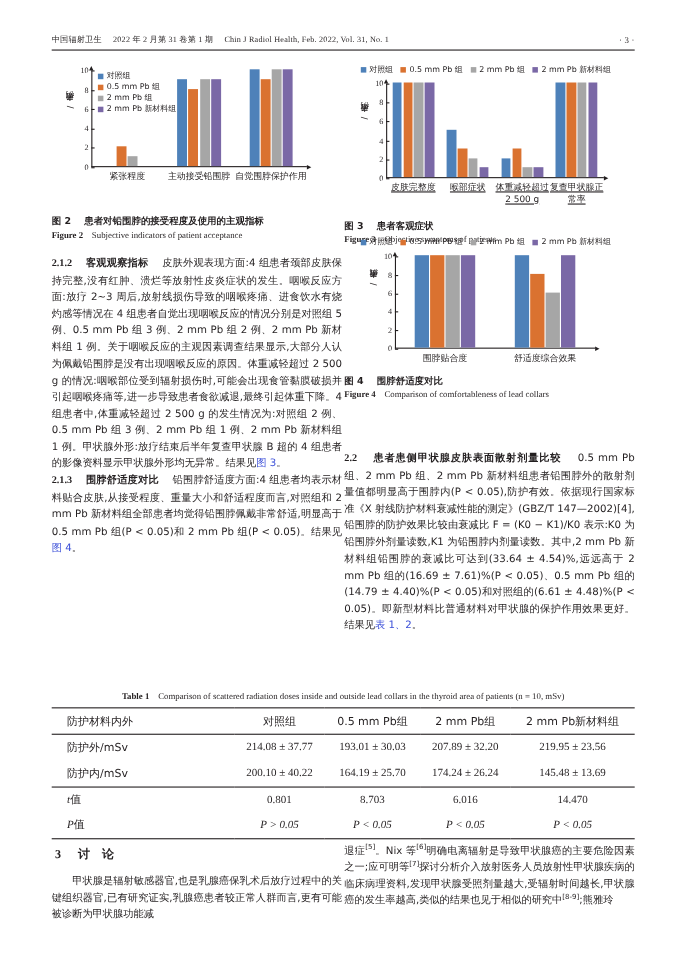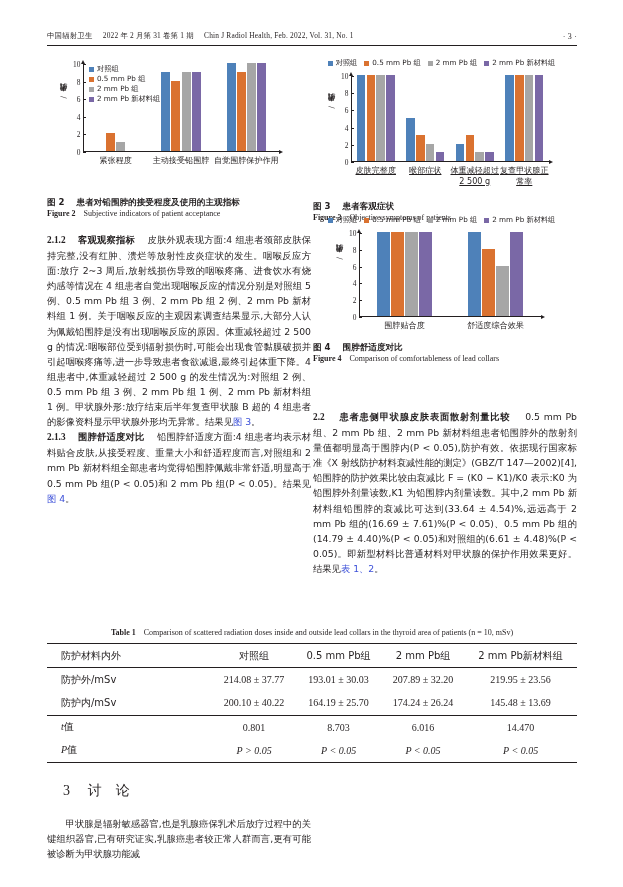--- a/index.html
+++ b/index.html
@@ -35,21 +35,21 @@
   }
   p.indent{text-indent:18.6px;}
   .sec-no{font-family:"Liberation Serif","DejaVu Serif",serif;font-weight:bold;}
   .secttl{font-weight:bold;}
   .en{font-family:"Liberation Serif","DejaVu Serif",serif;}
   .it{font-family:"Liberation Serif","DejaVu Serif",serif;font-style:italic;}
   .lnk{color:#3b4fd8;}
   sup{font-size:6.4px;vertical-align:super;line-height:0;}
 
   h3.headsec{
-    margin:16px;font-size:14px;font-weight:normal;
+    margin:3px;font-size:11px;font-weight:bold;
     font-family:"DejaVu Sans",sans-serif;
   }
   h3.headsec .num{font-family:"Liberation Serif","DejaVu Serif",serif;}
 
   
   .figbox{position:absolute;}
   .cap{line-height:12.4px;}
   .cap .cn{font-size:8.6px;font-weight:bold;font-family:"DejaVu Sans",sans-serif;}
   .cap .cn .t{font-weight:bold;}
   .cap .en{font-size:8px;font-family:"Liberation Serif","DejaVu Serif",serif;}
@@ -442,14 +442,19 @@
 
   <div class="col colL" style="top:766px;">
     <h3 class="headsec">
       <span class="num">3</span>
       &nbsp;&nbsp;
       <span>讨　论</span>
     </h3>
     <p class="body indent" style="margin-top:10px;">甲状腺是辐射敏感器官,也是乳腺癌保乳术后放疗过程中的关键组织器官,已有研究证实,乳腺癌患者较正常人群而言,更有可能被诊断为甲状腺功能减</p>
   </div>
 
+  <div class="col colR" style="top:766px;">
+    <p class="body">
+      <span>退症</span><sup>[5]</sup><span>。Nix 等</span><sup>[6]</sup><span>明确电离辐射是导致甲状腺癌的主要危险因素之一;应可明等</span><sup>[7]</sup><span>探讨分析介入放射医务人员放射性甲状腺疾病的临床病理资料,发现甲状腺受照剂量越大,受辐射时间越长,甲状腺癌的发生率越高,类似的结果也见于相似的研究中</span><sup>[8-9]</sup><span>;熊雅玲</span>
+    </p>
+  </div>
 
 </div>
 
 </body></html>

